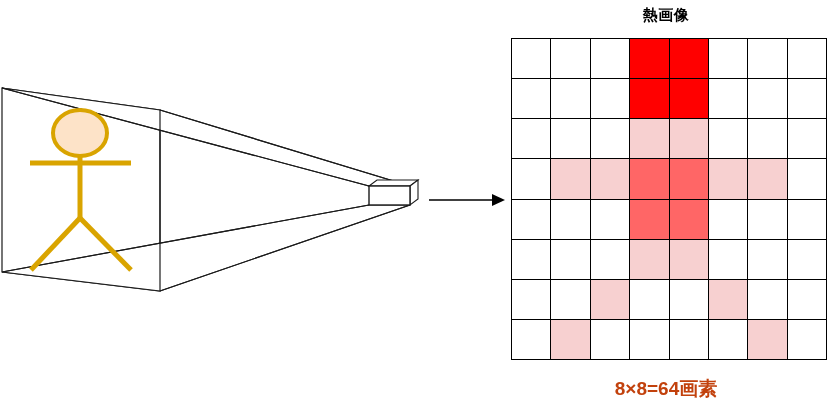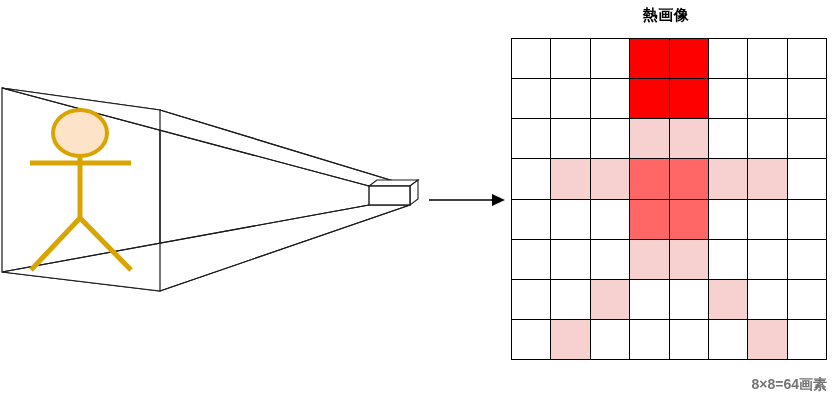--- a/index.html
+++ b/index.html
@@ -75,24 +75,24 @@
     border-bottom: 1.6px solid #000000;
     box-sizing: border-box;
     background: #ffffff;
   }
 
   #grid-caption {
     position: absolute;
     left: 0;
     top: 376px;
     width: 322px;
-    text-align: right;
-    font-size: 14px;
+    text-align: center;
+    font-size: 19px;
     font-weight: bold;
-    color: #737373;
+    color: #c2410c;
   }
 </style>
 </head>
 <body>
 
 <div id="stage">
 
   <svg id="scene-svg" viewBox="0 0 520 420">
 
     <polygon points="2,88 160,110 160,291 2,272" fill="#ffffff" stroke="#1a1a1a" stroke-width="1.2"></polygon>

